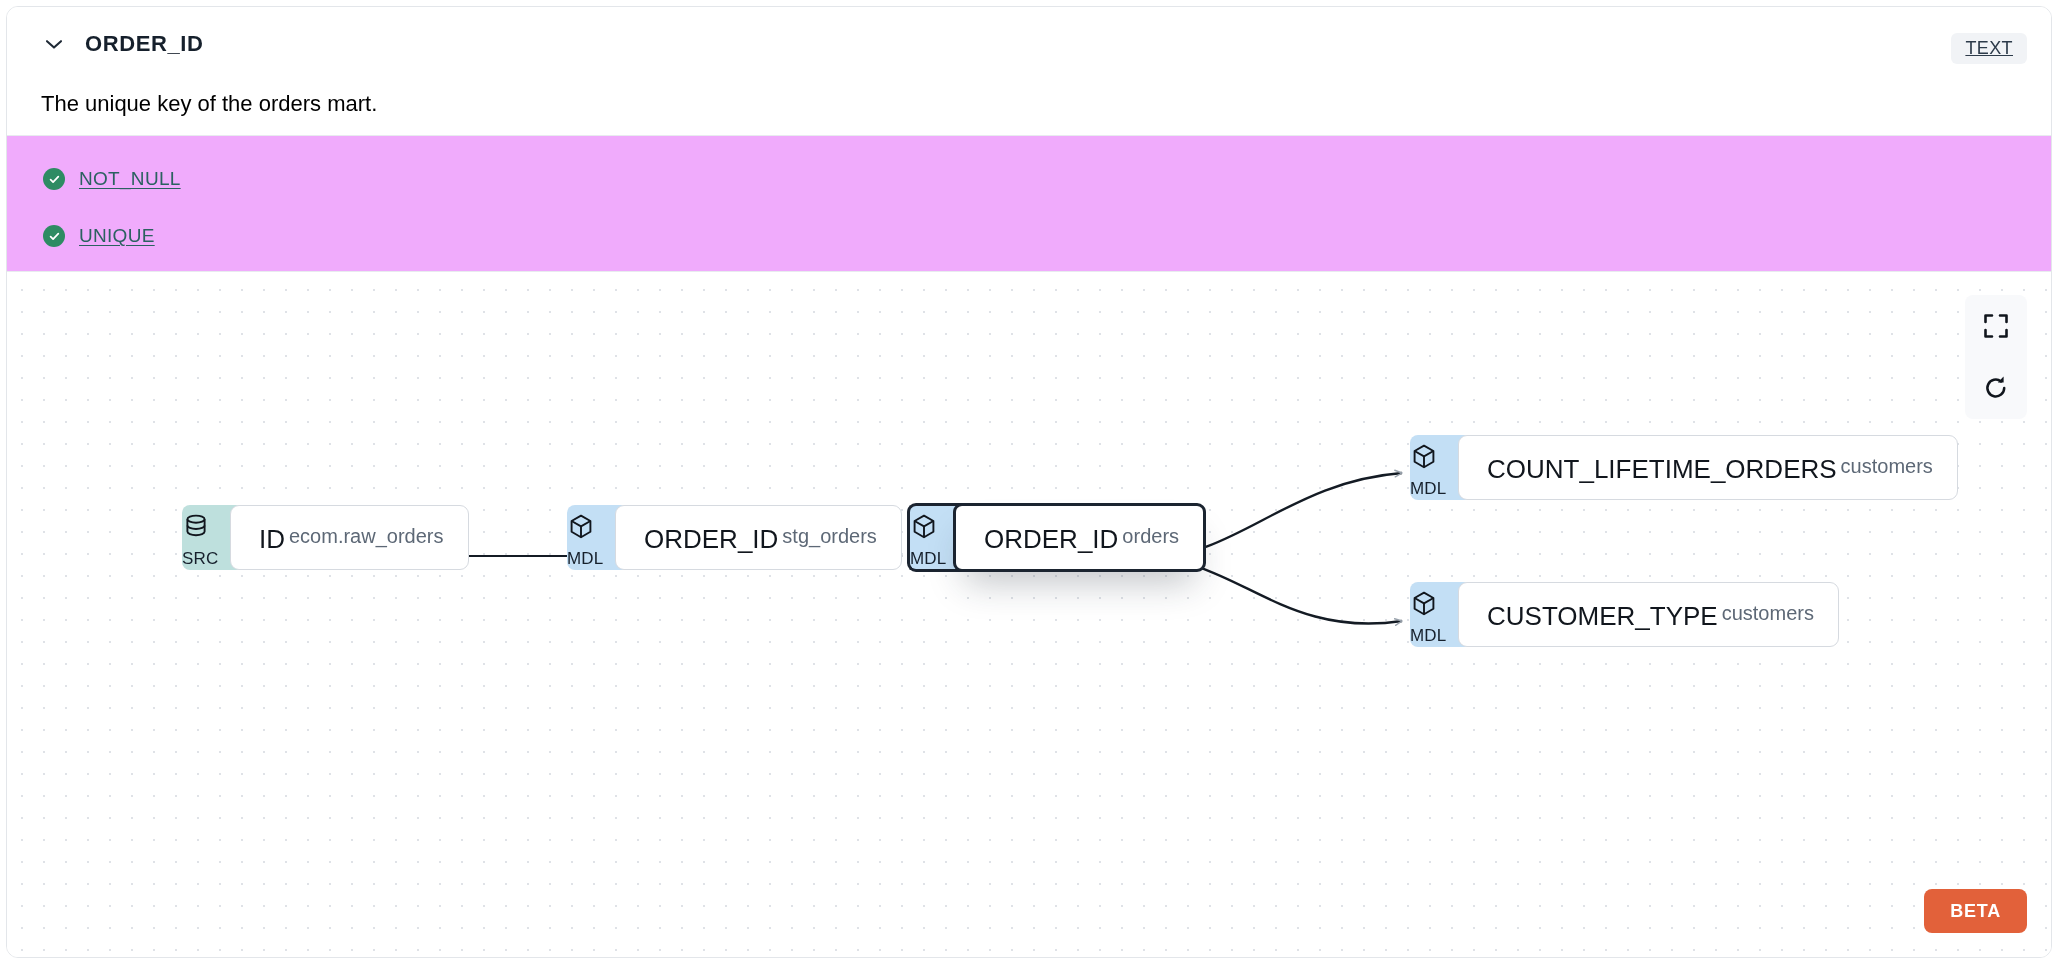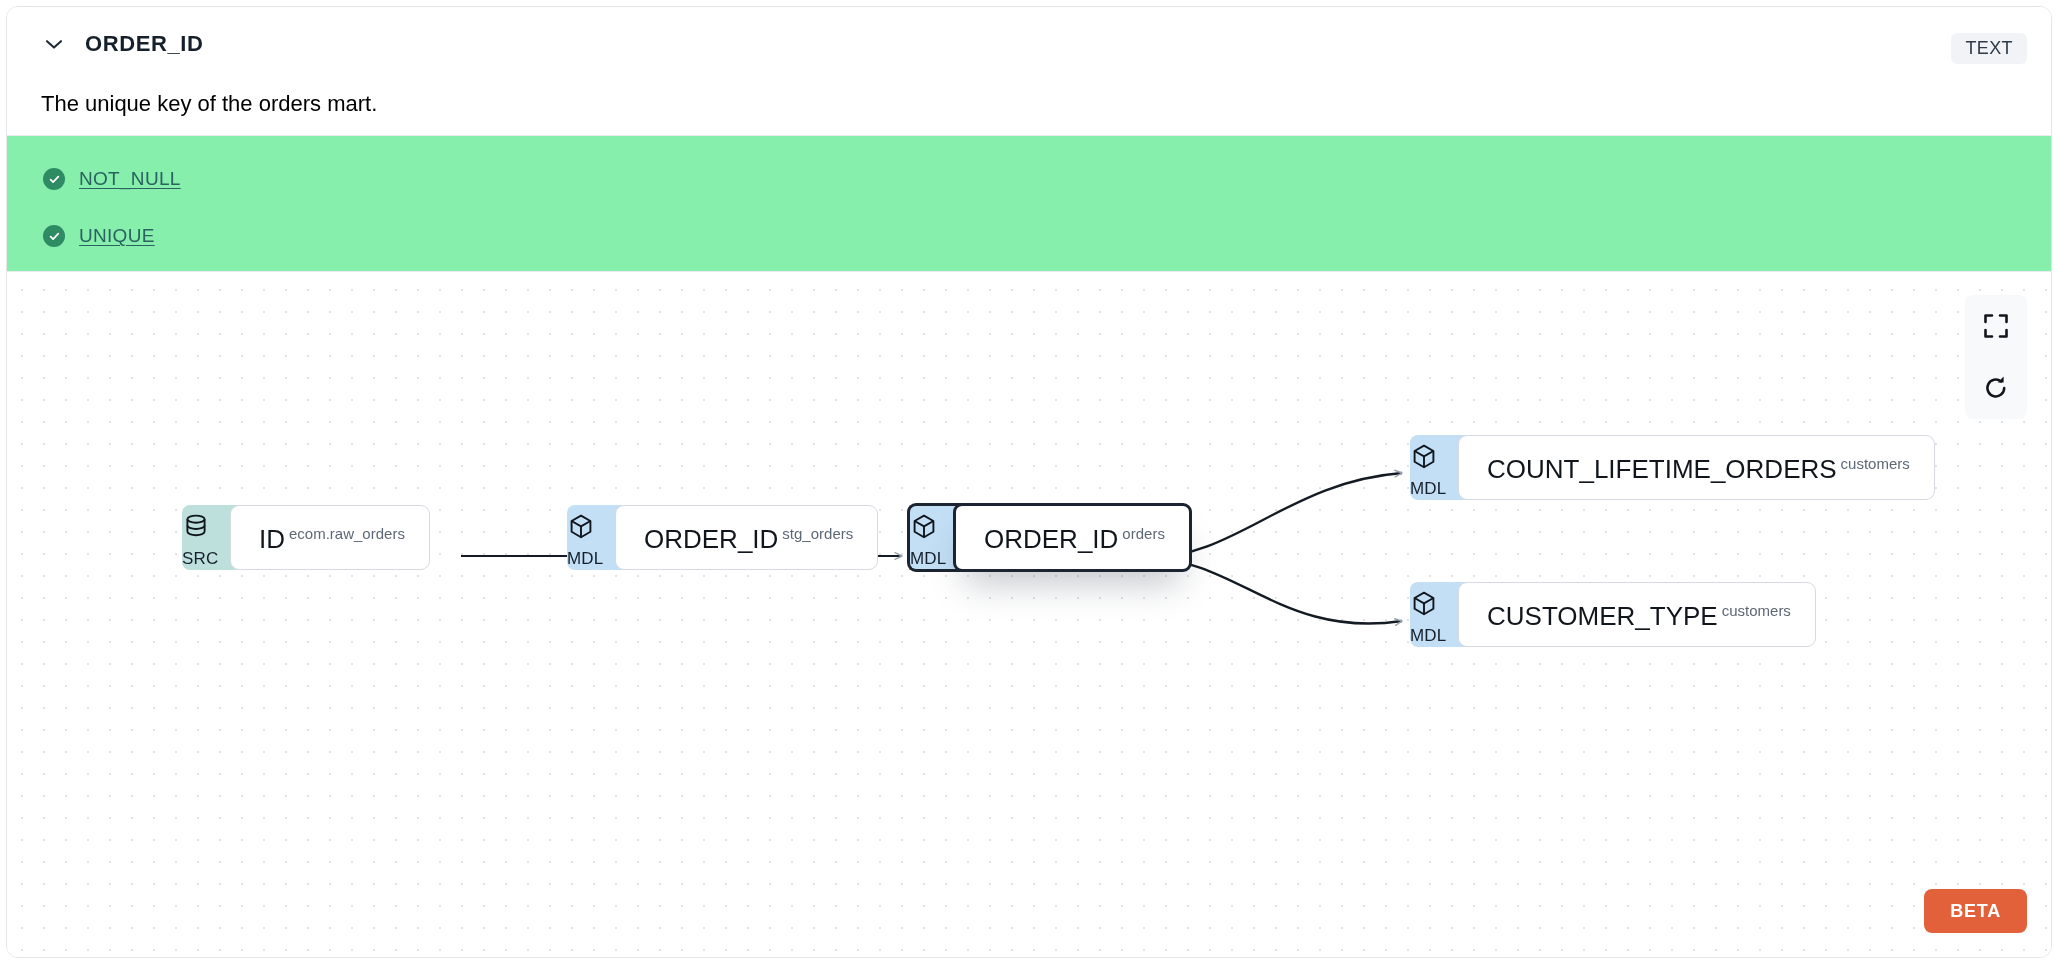--- a/index.html
+++ b/index.html
@@ -64,39 +64,40 @@
     right: 24px; top: 26px;
     background: #f1f3f6;
     color: #2d3b4a;
     font-size: 18px;
     letter-spacing: 0.4px;
     padding: 6px 14px 7px 14px;
     border-radius: 6px;
     font-family: "Liberation Sans", sans-serif;
     line-height: 1;
     cursor: pointer;
+    text-decoration: underline;
   }
 
   
   .description {
     position: absolute;
     left: 34px; top: 84px;
     font-size: 22px;
     color: #000000;
     font-family: "Liberation Sans", sans-serif;
     white-space: nowrap;
   }
 
   
   .tests {
     position: absolute;
     left: 0; top: 128px;
     width: 2044px;
     height: 137px;
-    background: #86efac;
+    background: #f0abfc;
     border-top: 1px solid #e8ebef;
     border-bottom: 1px solid #e8ebef;
     padding-top: 22px;
   }
   .test-row {
     display: flex;
     align-items: center;
     gap: 14px;
     height: 42px;
     padding-left: 36px;
@@ -183,21 +184,21 @@
     z-index: 2;
   }
   .node-name {
     font-size: 26px;
     color: #11161d;
     line-height: 1.05;
     white-space: nowrap;
     font-family: "Liberation Sans", sans-serif;
   }
   .node-sub {
-    font-size: 15px;
+    font-size: 20px;
     color: #5d6876;
     line-height: 1.05;
     white-space: nowrap;
     font-family: "Liberation Sans", sans-serif;
   }
 
   
   .node.selected .node-badge {
     border: 3px solid #1b2430;
     border-right: none;

